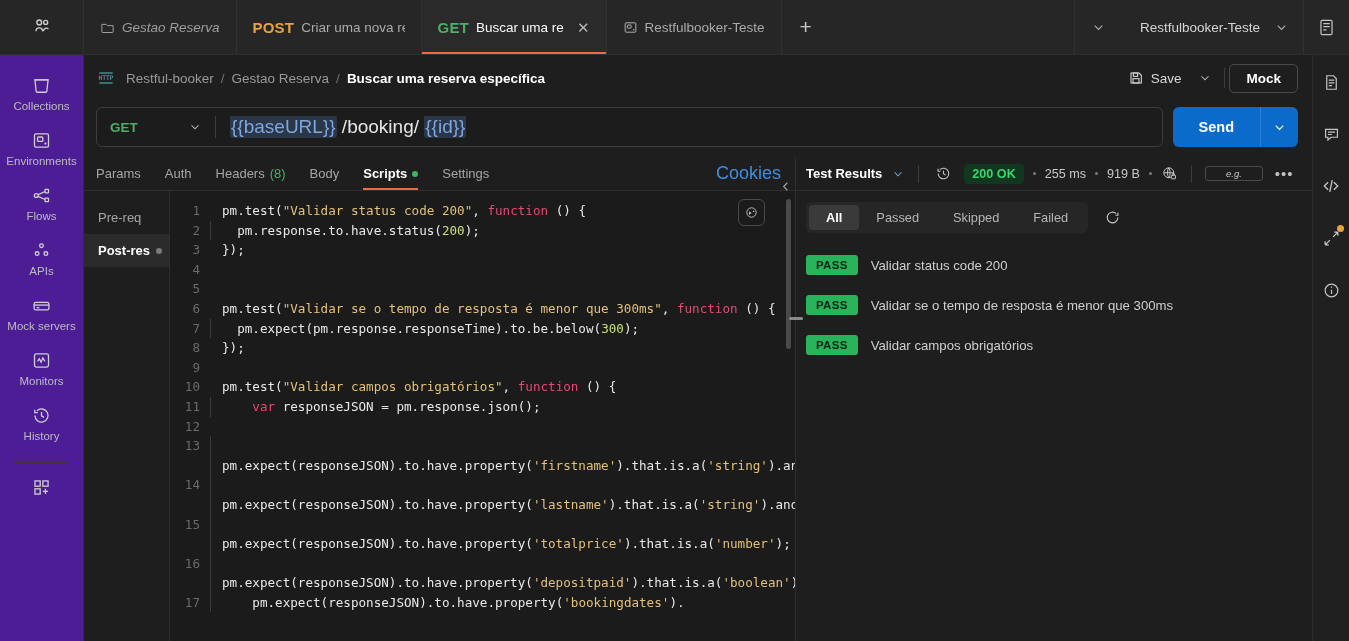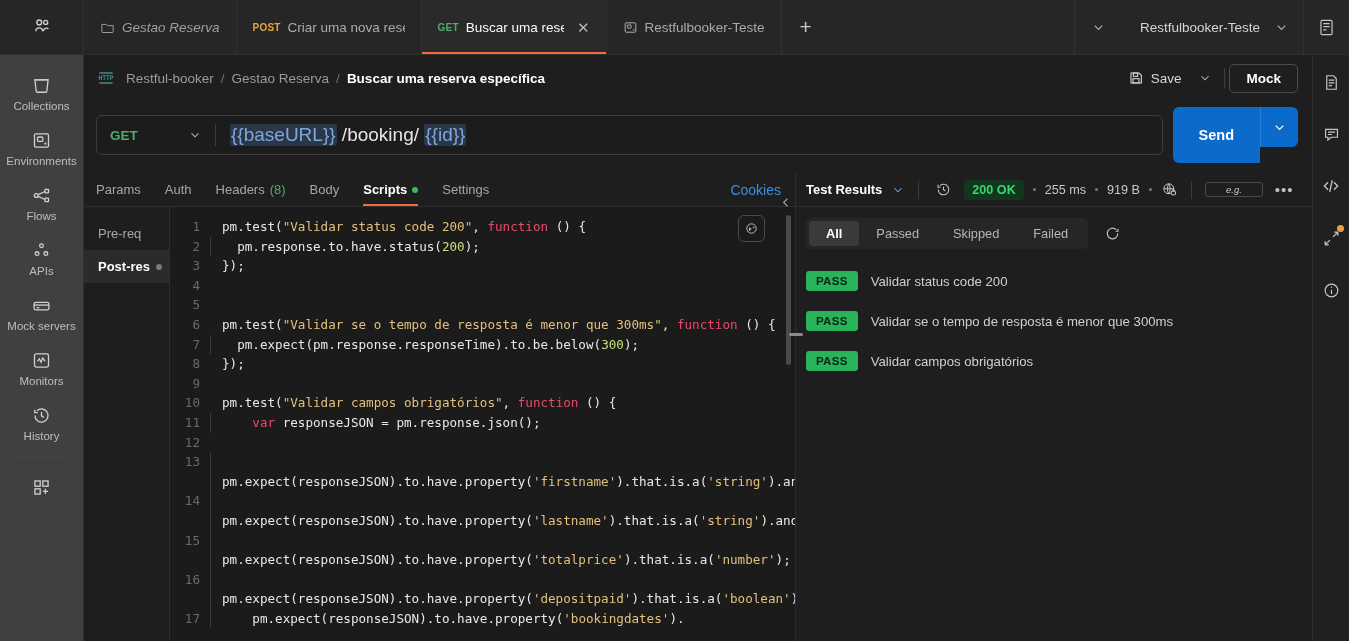--- a/index.html
+++ b/index.html
@@ -18,40 +18,40 @@
   .topbar-left { width: 84px; display: flex; align-items: center; justify-content: center;
                  border-right: 1px solid #313131; }
   .tabs-strip { flex: 1; display: flex; align-items: stretch; min-width: 0; overflow: hidden; }
   .tab { display: flex; align-items: center; gap: 7px; padding: 0 16px; position: relative;
          border-right: 1px solid #313131; font-size: 13.5px; color: #aaaaaa;
          white-space: nowrap; max-width: 185px; overflow: hidden; cursor: pointer; }
   .tab.collection-tab { font-style: italic; color: #9e9e9e; }
   .tab.active { background: #2a2a2a; color: #fafafa; }
   .tab.active::after { content: ""; position: absolute; left: 0; right: 0; bottom: 0;
                        height: 2px; background: #f26b3a; }
-  .tab .method { font-size: 10px; font-weight: bold; letter-spacing: .2px; }
+  .tab .method { font-size: 15px; font-weight: bold; letter-spacing: .2px; }
   .m-post { color: #e8a33d; }
   .m-get { color: #4caf69; }
   .tab-title { overflow: hidden; text-overflow: clip; display: inline-block; max-width: 128px; }
   .tab .close-x { margin-left: 6px; font-size: 15px; color: #b4b4b4; line-height: 1; }
   .tab-plus { display: flex; align-items: center; padding: 0 18px; font-size: 21px;
               color: #c4c4c4; cursor: pointer; font-weight: 300; }
   .tabs-filler { flex: 1; }
   .topbar-chevron { display: flex; align-items: center; padding: 0 16px; color: #b0b0b0;
                     border-left: 1px solid #313131; cursor: pointer; }
   .env-select { display: flex; align-items: center; gap: 14px; padding: 0 14px 0 18px;
                 font-size: 13.5px; color: #d5d5d5; cursor: pointer; }
   .topbar-right-icon { display: flex; align-items: center; padding: 0 13px;
                        border-left: 1px solid #313131; cursor: pointer; }
 
   
   .body-wrap { flex: 1; display: flex; min-height: 0; }
 
   
-  .rail { width: 84px; background: #404040; border-right: 1px solid #2e2e2e;
+  .rail { width: 84px; background: #4c1d95; border-right: 1px solid #2e2e2e;
           display: flex; flex-direction: column; align-items: center; padding-top: 10px;
           flex: 0 0 84px; }
   .rail-item { width: 100%; display: flex; flex-direction: column; align-items: center;
                gap: 4px; padding: 10px 0 8px; cursor: pointer; }
   .rail-label { font-size: 11.5px; color: #bdbdbd; }
   .rail-sep { width: 56px; height: 1px; background: #3a3a3a; margin: 12px 0 4px; }
 
   
   .center { flex: 1; display: flex; flex-direction: column; min-width: 0; background: #1e1e1e; }
 
@@ -74,21 +74,21 @@
              background: #1c1c1c; border: 1px solid #3d3d3d; border-radius: 6px; min-width: 0; }
   .method-sel { display: flex; align-items: center; justify-content: space-between;
                 width: 118px; padding: 0 13px; font-size: 13.5px; color: #4caf69;
                 font-weight: bold; cursor: pointer; flex: 0 0 118px; }
   .method-divider { width: 1px; height: 22px; background: #3d3d3d; }
   .url-text { flex: 1; padding: 0 14px; font-size: 19px; color: #e6e6e6;
               white-space: nowrap; overflow: hidden; }
   .var { color: #7ea6e0; background: #2b3646; border-radius: 3px; padding: 1px 1px; }
   .send-group { display: flex; flex: 0 0 auto; }
   .send-btn { background: #0b6bcb; color: #fff; font-weight: bold; font-size: 14.5px;
-              border-radius: 6px 0 0 6px; padding: 0 26px; height: 56px;
+              border-radius: 6px 0 0 6px; padding: 0 26px; height: 40px;
               display: flex; align-items: center; cursor: pointer; }
   .send-caret { background: #0b6bcb; color: #fff; border-radius: 0 6px 6px 0; width: 38px;
                 height: 40px; display: flex; align-items: center; justify-content: center;
                 cursor: pointer; border-left: 1px solid #2a7fd4; }
 
   
   .split { flex: 1; display: flex; min-height: 0; }
   .req-pane { width: 712px; display: flex; flex-direction: column; min-width: 0;
               border-right: 1px solid #2e2e2e; flex: 0 0 712px; }
 
@@ -96,21 +96,21 @@
              border-bottom: 1px solid #2e2e2e; flex: 0 0 34px; }
   .rtab { position: relative; font-size: 13px; color: #a6a6a6; padding: 0 0 9px; margin-right: 24px;
           cursor: pointer; display: flex; align-items: center; gap: 5px; align-self: flex-end; }
   .rtab.active { color: #ffffff; font-weight: bold; }
   .rtab.active::after { content: ""; position: absolute; left: 0; right: 0; bottom: 0;
                         height: 2px; background: #f26b3a; }
   .rtab .count { color: #4caf69; }
   .dot-green { width: 6px; height: 6px; border-radius: 50%; background: #3bb75e; display: inline-block; }
   .dot-grey  { width: 6px; height: 6px; border-radius: 50%; background: #7b7b7b; display: inline-block; }
   .rtabs-spacer { flex: 1; }
-  .cookies-link { font-size: 14px; color: #3d8ee0; cursor: pointer; }
+  .cookies-link { font-size: 18px; color: #3d8ee0; cursor: pointer; }
 
   
   .script-area { flex: 1; display: flex; min-height: 0; position: relative; justify-content: space-between; }
   .script-nav { width: 86px; padding-top: 10px; flex: 0 0 86px;
                 border-right: 1px solid #2e2e2e; }
   .snav { display: flex; align-items: center; gap: 6px; font-size: 13px; color: #a6a6a6;
           padding: 9px 0 9px 14px; cursor: pointer; }
   .snav.active { background: #2b2b2b; color: #ffffff; font-weight: bold; }
 
   .editor { flex: 1; position: relative; min-width: 0; overflow: hidden;

